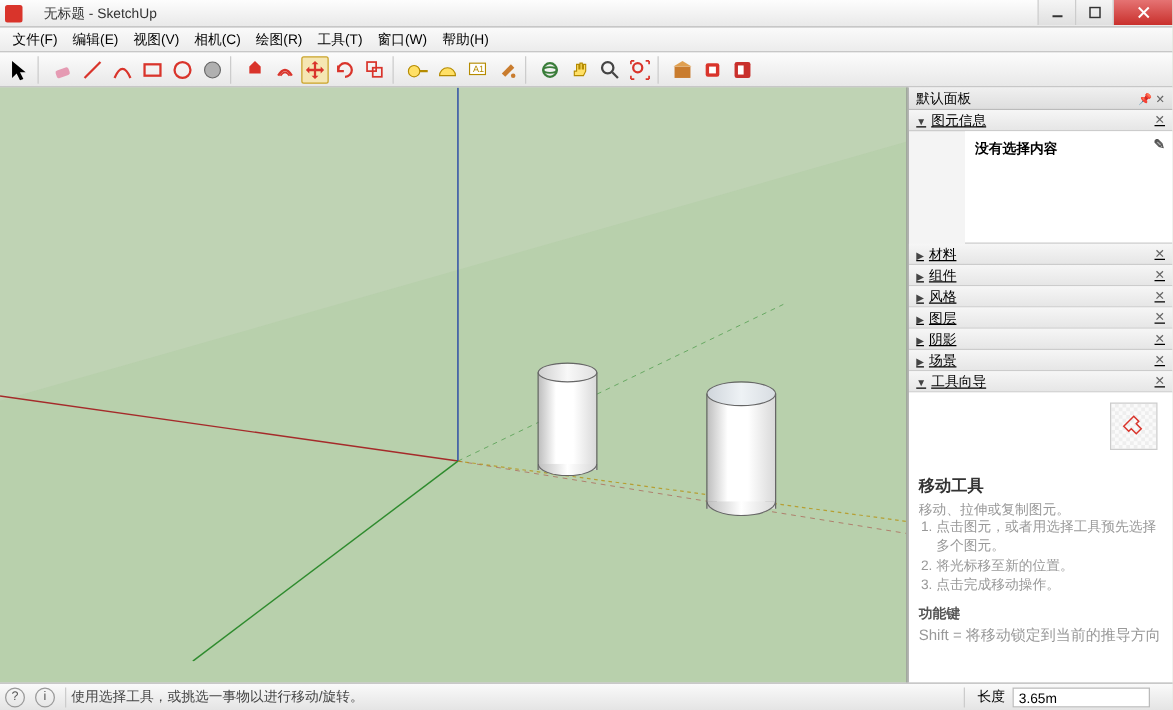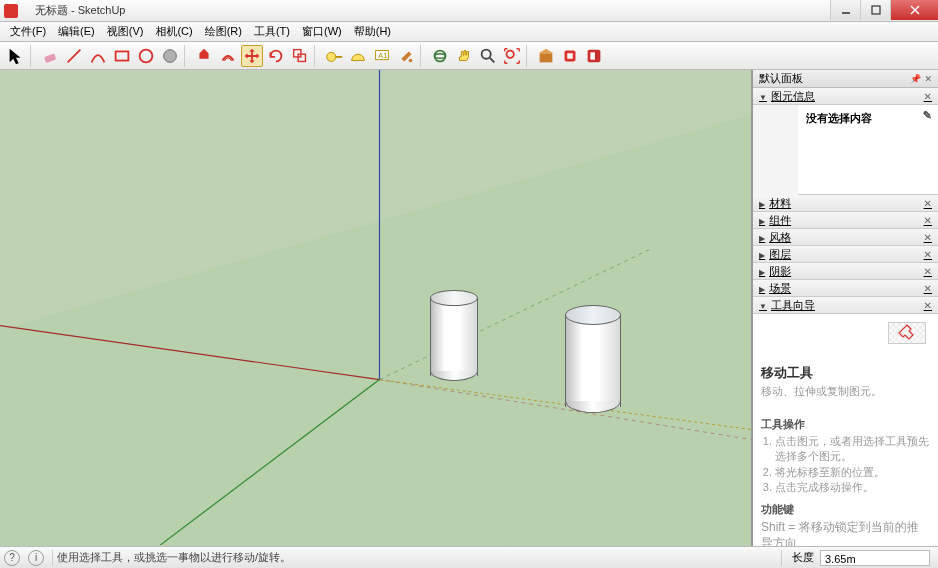--- a/index.html
+++ b/index.html
@@ -24,43 +24,43 @@
 .workspace { position: absolute; top: 70px; bottom: 22px; left: 0; right: 0; display: flex; }
 
 .viewport { flex: 1; background: #b8d0ac; position: relative; overflow: hidden; border-right: 1px solid #999; }
 .viewport svg.axes { position: absolute; inset: 0; }
 
 .cylinder { position: absolute; }
 .cylinder .body { background: linear-gradient(90deg,#bfbfbf 0%,#ffffff 30%,#ffffff 60%,#d9d9d9 100%); border: 1px solid #666; border-top: none; border-bottom: none; }
 .cylinder .top { border: 1px solid #666; border-radius: 50%; background: linear-gradient(90deg,#d0d0d0,#f8f8f8,#e0e0e0); position: absolute; }
 .cylinder .bot { border: 1px solid #666; border-top: none; border-radius: 0 0 50% 50% / 0 0 100% 100%; background: linear-gradient(90deg,#bfbfbf,#ffffff,#d9d9d9); position: absolute; }
 
-.panel-area { width: 186px; background: #f4f4f4; border-left: 1px solid #999; display: flex; flex-direction: column; font-size: 11px; overflow: hidden; }
+.panel-area { width: 212px; background: #f4f4f4; border-left: 1px solid #999; display: flex; flex-direction: column; font-size: 11px; overflow: hidden; }
 .panel-title { height: 18px; background: linear-gradient(#f0f0f0,#dedede); border-bottom: 1px solid #bbb; padding: 2px 6px; font-size: 11px; display: flex; align-items: center; justify-content: space-between; }
 .panel-title .pin { font-size: 9px; color: #666; }
 .tray-section { background: linear-gradient(#f6f6f6,#e6e6e6); border-bottom: 1px solid #ccc; padding: 2px 6px; display: flex; align-items: center; justify-content: space-between; font-size: 11px; height: 17px; text-decoration: underline; }
 .tray-section .tri { font-size: 8px; color: #444; margin-right: 4px; }
 .tray-section .xbtn { font-size: 10px; color: #666; }
 .entity-body { background: #fff; border-bottom: 1px solid #ccc; padding: 6px 8px; height: 90px; font-size: 11px; font-weight: bold; position: relative; margin-left: 45px; }
 .entity-body .edit-btn { position: absolute; right: 6px; top: 4px; font-size: 11px; color: #555; }
 
 .instruct-body { background: #fff; flex: 1; padding: 8px; font-size: 11px; color: #444; display: flex; flex-direction: column; overflow: hidden; }
 .instruct-img { align-self: flex-end; width: 38px; height: 38px; background: repeating-conic-gradient(#eee 0 25%, #fafafa 0 50%) 0 0/6px 6px; border: 1px solid #ccc; margin-bottom: 20px; display: flex; align-items: center; justify-content: center; margin-right: 4px; }
 .instruct-img svg { }
 .instruct-title { font-size: 13px; font-weight: bold; color: #333; margin-bottom: 2px; }
-.instruct-sub { color: #999; font-size: 11px; margin-bottom: 12px; }
+.instruct-sub { color: #999; font-size: 11px; }
 .instruct-h { font-weight: bold; color: #555; margin-top: 6px; margin-bottom: 2px; font-size: 11px; }
 .instruct-ol { color: #999; padding-left: 14px; font-size: 11px; line-height: 1.4; }
 .instruct-p { color: #999; font-size: 12px; line-height: 1.4; }
 
 .statusbar { position: absolute; bottom: 0; left: 0; right: 0; height: 22px; background: linear-gradient(#fafafa,#e4e4e4); border-top: 1px solid #bbb; display: flex; align-items: center; font-size: 11px; }
 .status-icon { width: 16px; height: 16px; border: 1px solid #999; border-radius: 50%; margin: 0 4px; display: flex; align-items: center; justify-content: center; font-size: 10px; color: #555; }
 .status-sep { width: 1px; height: 16px; background: #ccc; margin: 0 4px; }
 .status-text { color: #444; }
-.status-right { margin-left: auto; display: flex; align-items: center; gap: 6px; padding-right: 8px; }
+.status-right { margin-left: auto; display: flex; align-items: center; gap: 6px; padding-right: 18px; }
 .status-field { border: 1px solid #bbb; background: #fff; height: 16px; width: 110px; padding: 0 4px; display: flex; align-items: flex-end; font-size: 11px; }
 </style>
 </head>
 <body>
 
 <div class="titlebar">
   <span class="icon"></span>
   <span>无标题 - SketchUp</span>
   <div class="win-controls">
     <div class="win-btn">
@@ -302,21 +302,20 @@
         </div>
       </div>
     <div class="instruct-body">
       <div class="instruct-img">
         <svg width="20" height="20">
             <path d="M10 2 L14 6 L12 8 L16 12 L12 16 L8 12 L6 14 L2 10 Z" fill="none" stroke="#d9342b" stroke-width="1.2"></path>
           </svg>
       </div>
       <div class="instruct-title">移动工具</div>
       <div class="instruct-sub">移动、拉伸或复制图元。</div>
-      <div class="instruct-h">工具操作</div>
       <ol class="instruct-ol" id="ops">
           <li>点击图元，或者用选择工具预先选择多个图元。</li>
           <li>将光标移至新的位置。</li>
           <li>点击完成移动操作。</li>
         </ol>
       <div class="instruct-h">功能键</div>
       <div class="instruct-p">Shift = 将移动锁定到当前的推导方向</div>
     </div>
   </div>
 </div>

